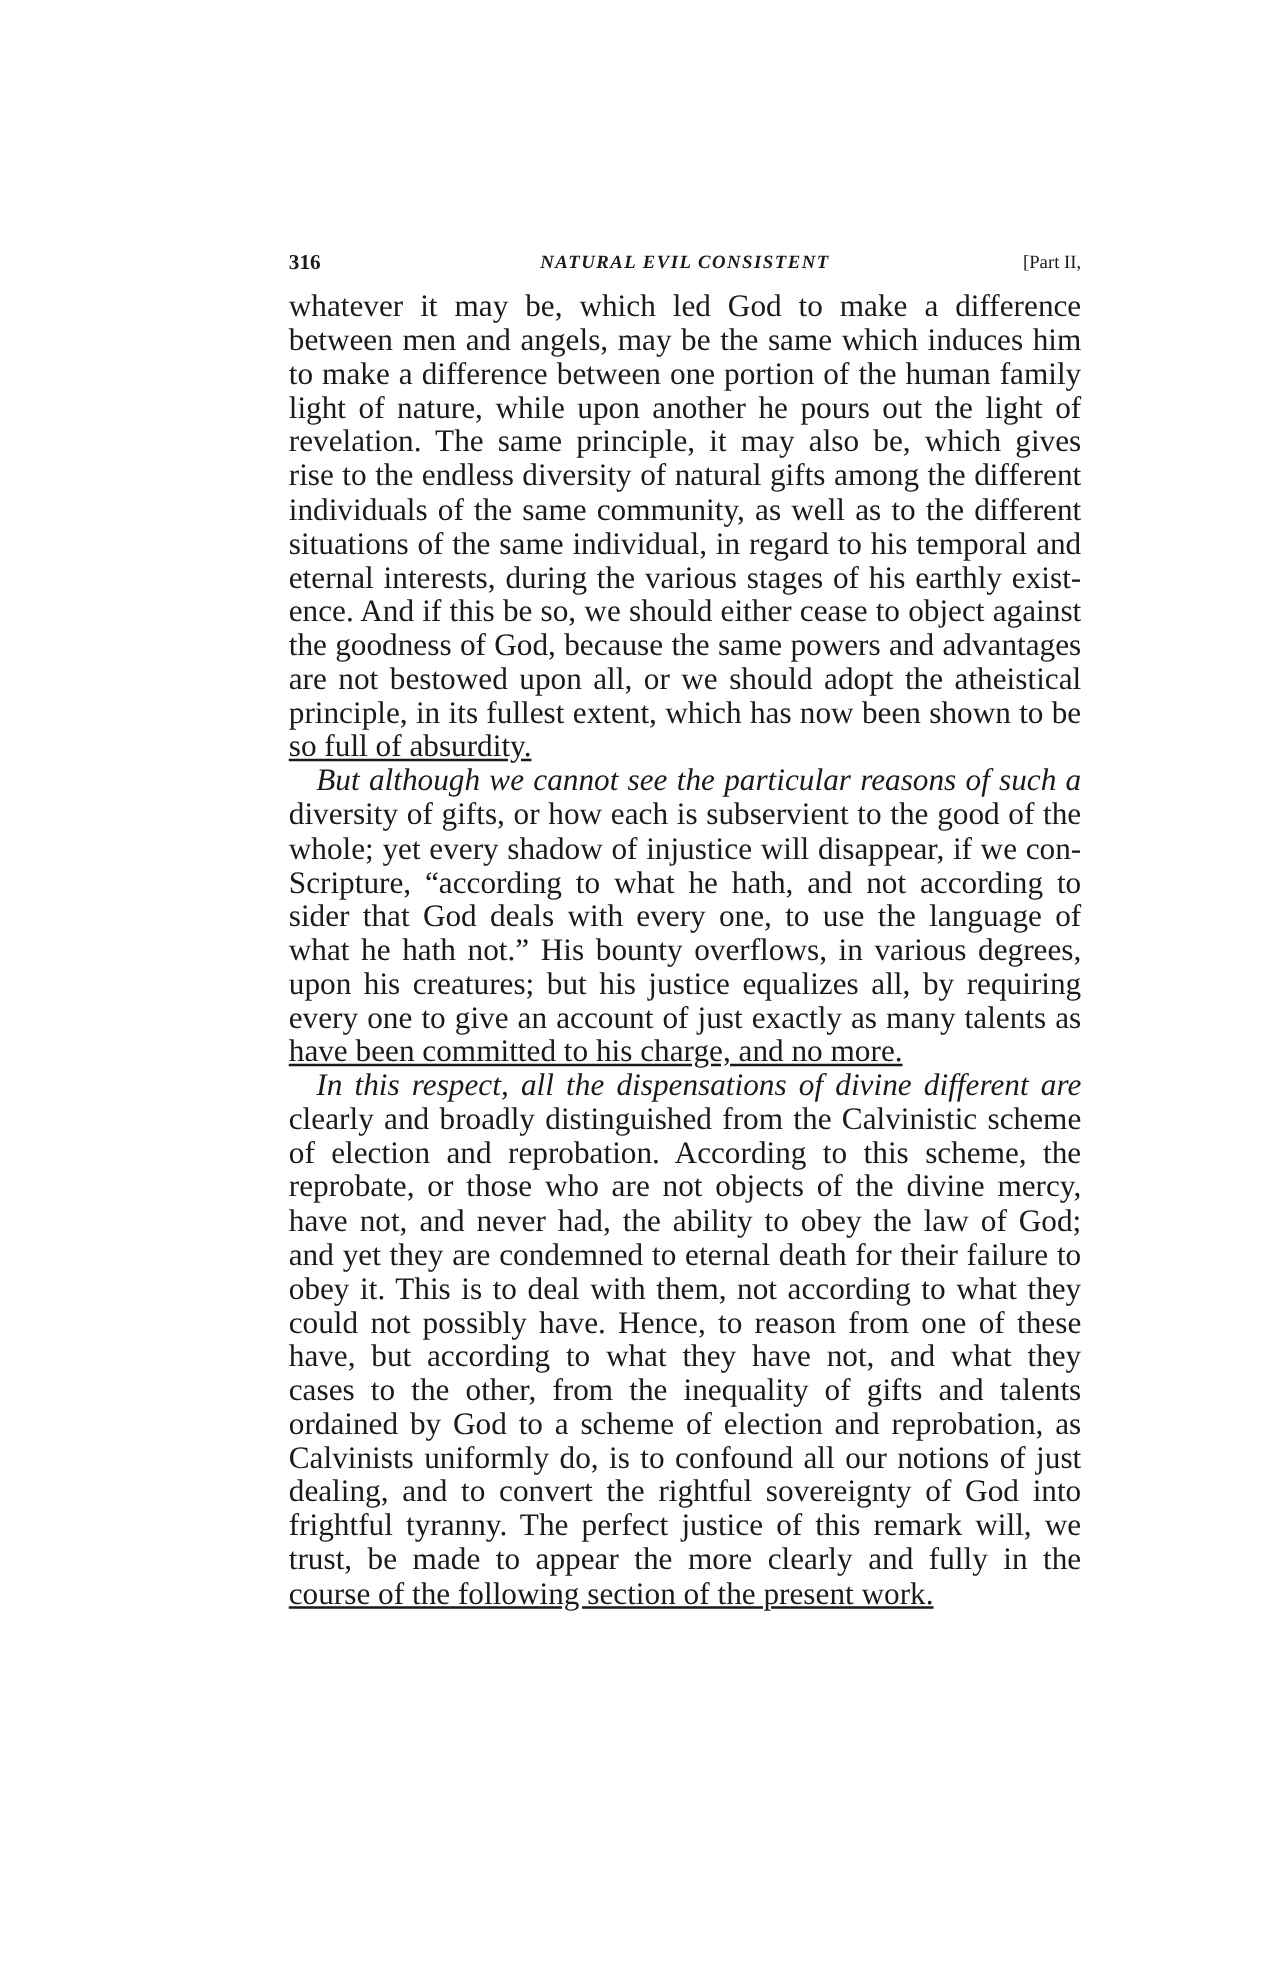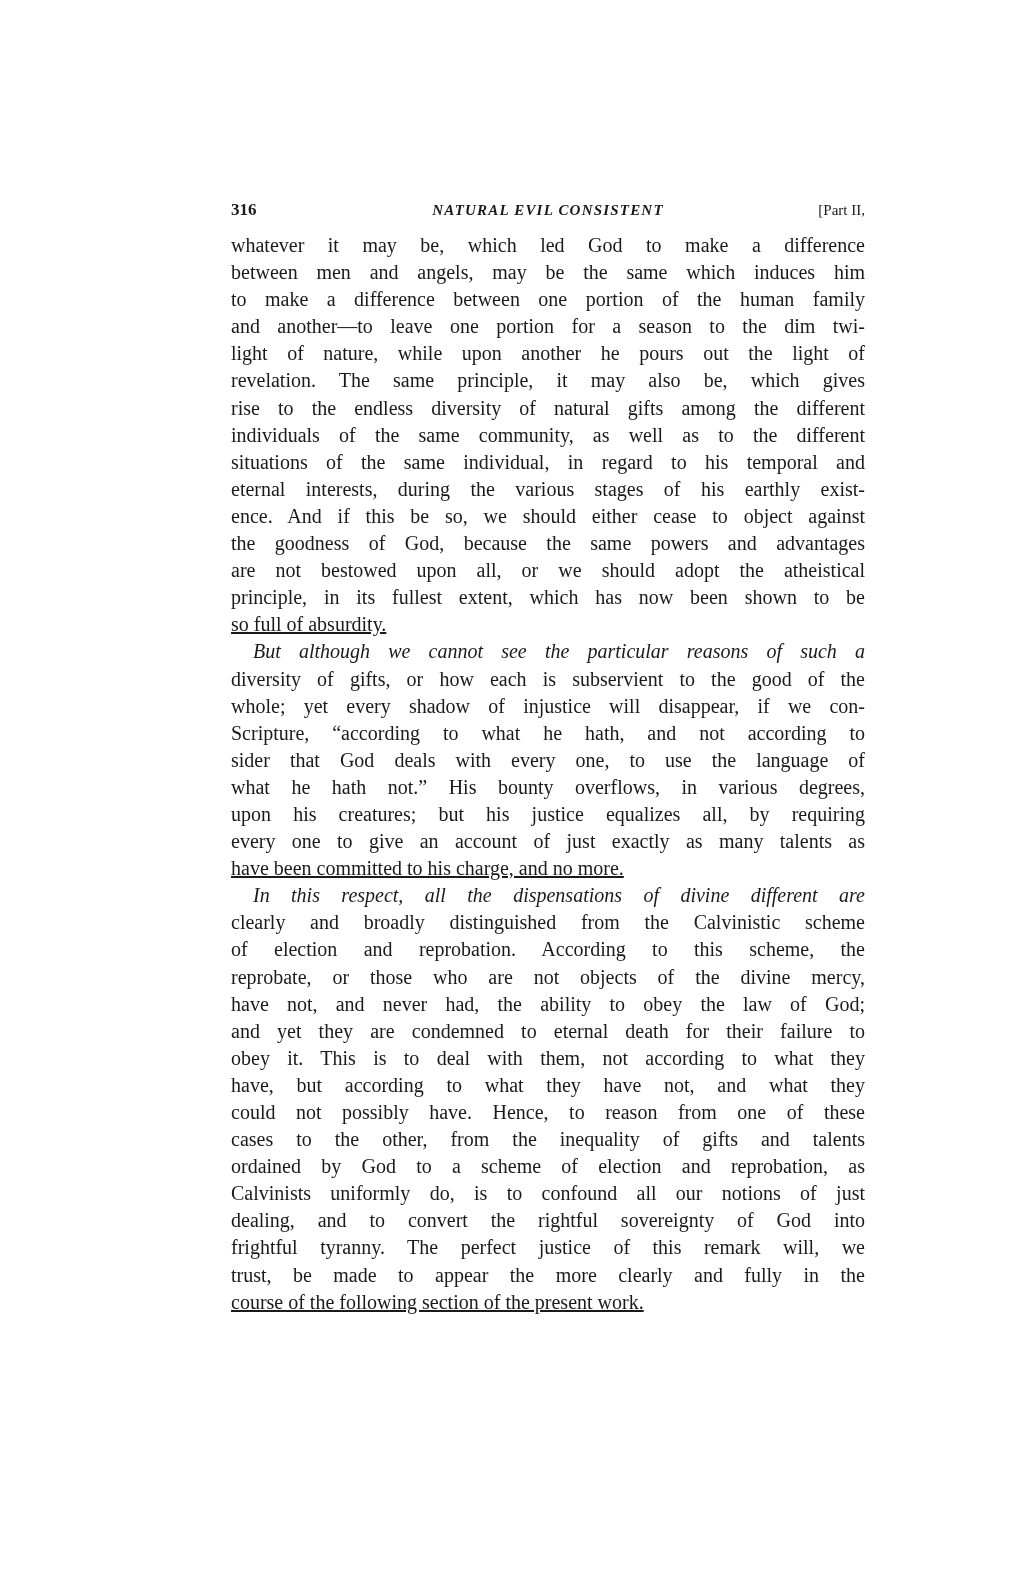--- a/index.html
+++ b/index.html
@@ -42,21 +42,21 @@
       text-align: center;
       font-style: italic;
     }
     .running-head .part {
       width: 70px;
       text-align: right;
       font-size: 15px;
     }
     .para {
       margin: 0;
-      font-size: 20px;
+      font-size: 25px;
       line-height: 27.1px;
       text-align: justify;
     }
     .line {
       display: block;
       text-align: justify;
       text-align-last: justify;
       white-space: nowrap;
       height: 27.1px;
     }
@@ -80,21 +80,20 @@
     <span class="folio">316</span>
     <span class="title">NATURAL EVIL CONSISTENT</span>
     <span class="part">[Part II,</span>
   </div>
 
   <div class="body-text">
     <p class="para">
       <span class="line">whatever it may be, which led God to make a difference</span>
       <span class="line">between men and angels, may be the same which induces him</span>
       <span class="line">to make a difference between one portion of the human family</span>
-      <span class="line">and another—to leave one portion for a season to the dim twi-</span>
       <span class="line">light of nature, while upon another he pours out the light of</span>
       <span class="line">revelation. The same principle, it may also be, which gives</span>
       <span class="line">rise to the endless diversity of natural gifts among the different</span>
       <span class="line">individuals of the same community, as well as to the different</span>
       <span class="line">situations of the same individual, in regard to his temporal and</span>
       <span class="line">eternal interests, during the various stages of his earthly exist-</span>
       <span class="line">ence. And if this be so, we should either cease to object against</span>
       <span class="line">the goodness of God, because the same powers and advantages</span>
       <span class="line">are not bestowed upon all, or we should adopt the atheistical</span>
       <span class="line">principle, in its fullest extent, which has now been shown to be</span>
@@ -114,22 +113,22 @@
     </p>
 
     <p class="para">
       <span class="line indent">In this respect, all the dispensations of divine different are</span>
       <span class="line">clearly and broadly distinguished from the Calvinistic scheme</span>
       <span class="line">of election and reprobation. According to this scheme, the</span>
       <span class="line">reprobate, or those who are not objects of the divine mercy,</span>
       <span class="line">have not, and never had, the ability to obey the law of God;</span>
       <span class="line">and yet they are condemned to eternal death for their failure to</span>
       <span class="line">obey it. This is to deal with them, not according to what they</span>
+      <span class="line">could not possibly have. Hence, to reason from one of these</span>
       <span class="line">have, but according to what they have not, and what they</span>
-      <span class="line">could not possibly have. Hence, to reason from one of these</span>
       <span class="line">cases to the other, from the inequality of gifts and talents</span>
       <span class="line">ordained by God to a scheme of election and reprobation, as</span>
       <span class="line">Calvinists uniformly do, is to confound all our notions of just</span>
       <span class="line">dealing, and to convert the rightful sovereignty of God into</span>
       <span class="line">frightful tyranny. The perfect justice of this remark will, we</span>
       <span class="line">trust, be made to appear the more clearly and fully in the</span>
       <span class="line last">course of the following section of the present work.</span>
     </p>
   </div>
 </div>

